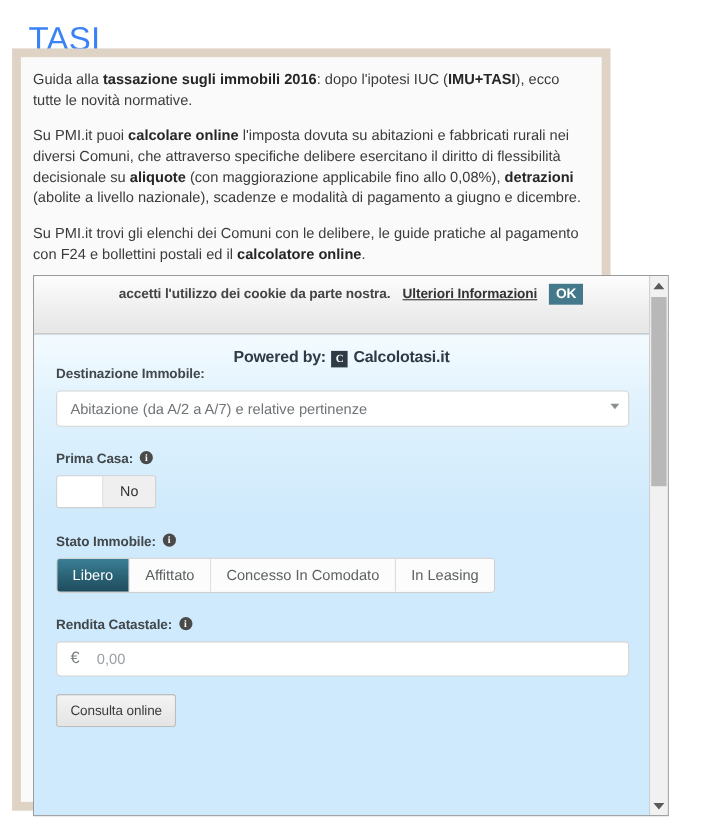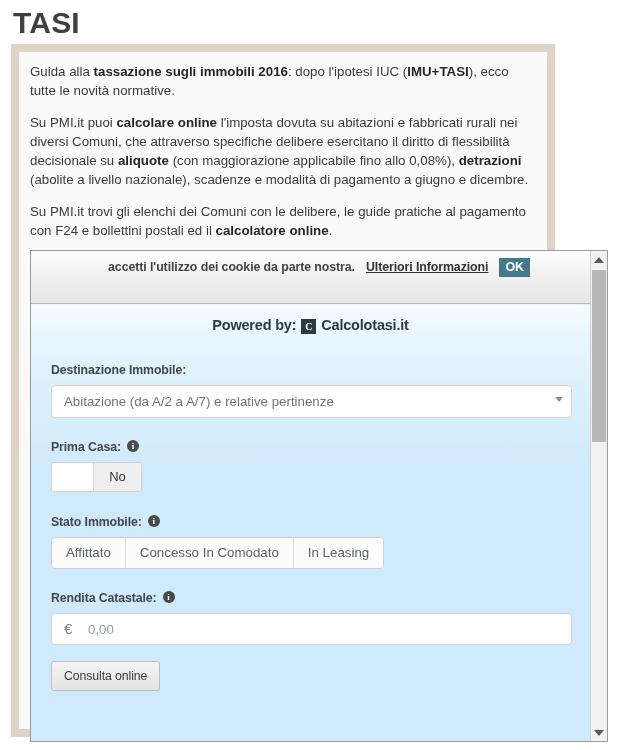--- a/index.html
+++ b/index.html
@@ -9,23 +9,23 @@
     width: 644px;
     height: 750px;
     background: #ffffff;
     font-family: "Liberation Sans", sans-serif;
     overflow: hidden;
   }
 
   
   .page-title {
     font-size: 30px;
-    font-weight: bold;
-    color: #404040;
-    margin: 3px;
+    font-weight: normal;
+    color: #3b82f6;
+    margin: 16px;
     padding: 2px 0 0 10px;
     line-height: 36px;
     letter-spacing: 0.2px;
   }
 
   
   .outer-panel {
     position: absolute;
     left: 11px;
     top: 44px;
@@ -111,21 +111,20 @@
     padding: 12px 0 0 0;
     overflow: hidden;
   }
 
   .powered {
     text-align: center;
     font-size: 14.5px;
     font-weight: bold;
     color: #2f3b44;
     letter-spacing: -0.2px;
-    margin-bottom: 30px;
     display: flex;
     justify-content: center;
     align-items: center;
     gap: 5px;
   }
   .ct-logo {
     display: inline-block;
     width: 15px;
     height: 15px;
     background: #2f3b44;
@@ -380,20 +379,21 @@
           <div class="toggle">
             <div class="toggle-knob"></div>
             <div class="toggle-lbl">No</div>
           </div>
 
           <div class="field-label">
             <span>Stato Immobile:</span>
             <span class="info-icon">i</span>
           </div>
           <div class="seg">
+            <div class="seg-item active">Libero</div>
             <div class="seg-item">Affittato</div>
             <div class="seg-item">Concesso In Comodato</div>
             <div class="seg-item">In Leasing</div>
           </div>
 
           <div class="field-label">
             <span>Rendita Catastale:</span>
             <span class="info-icon">i</span>
           </div>
           <div class="money-wrap">

